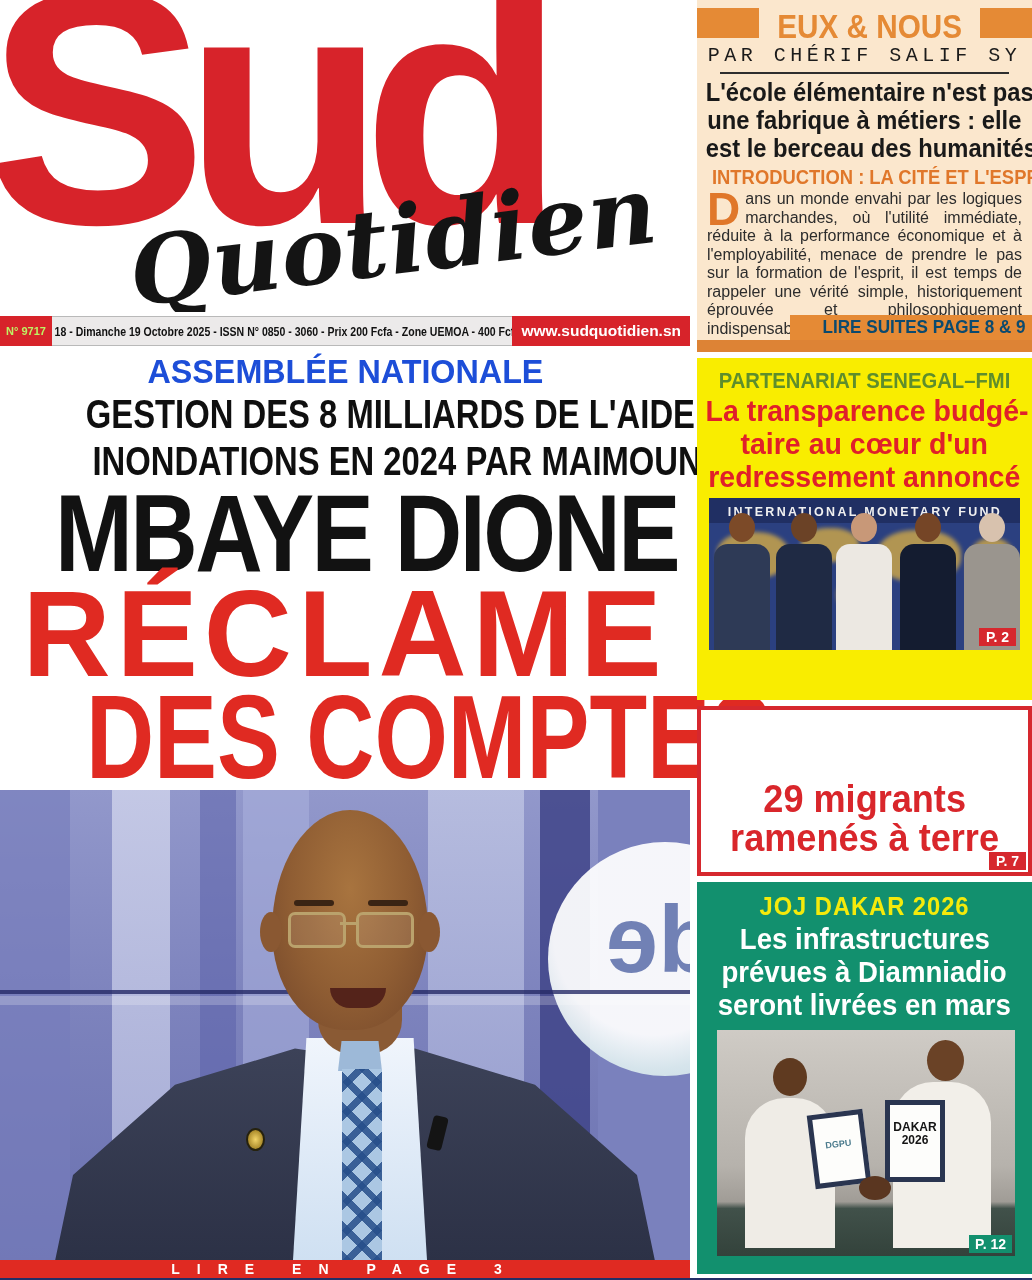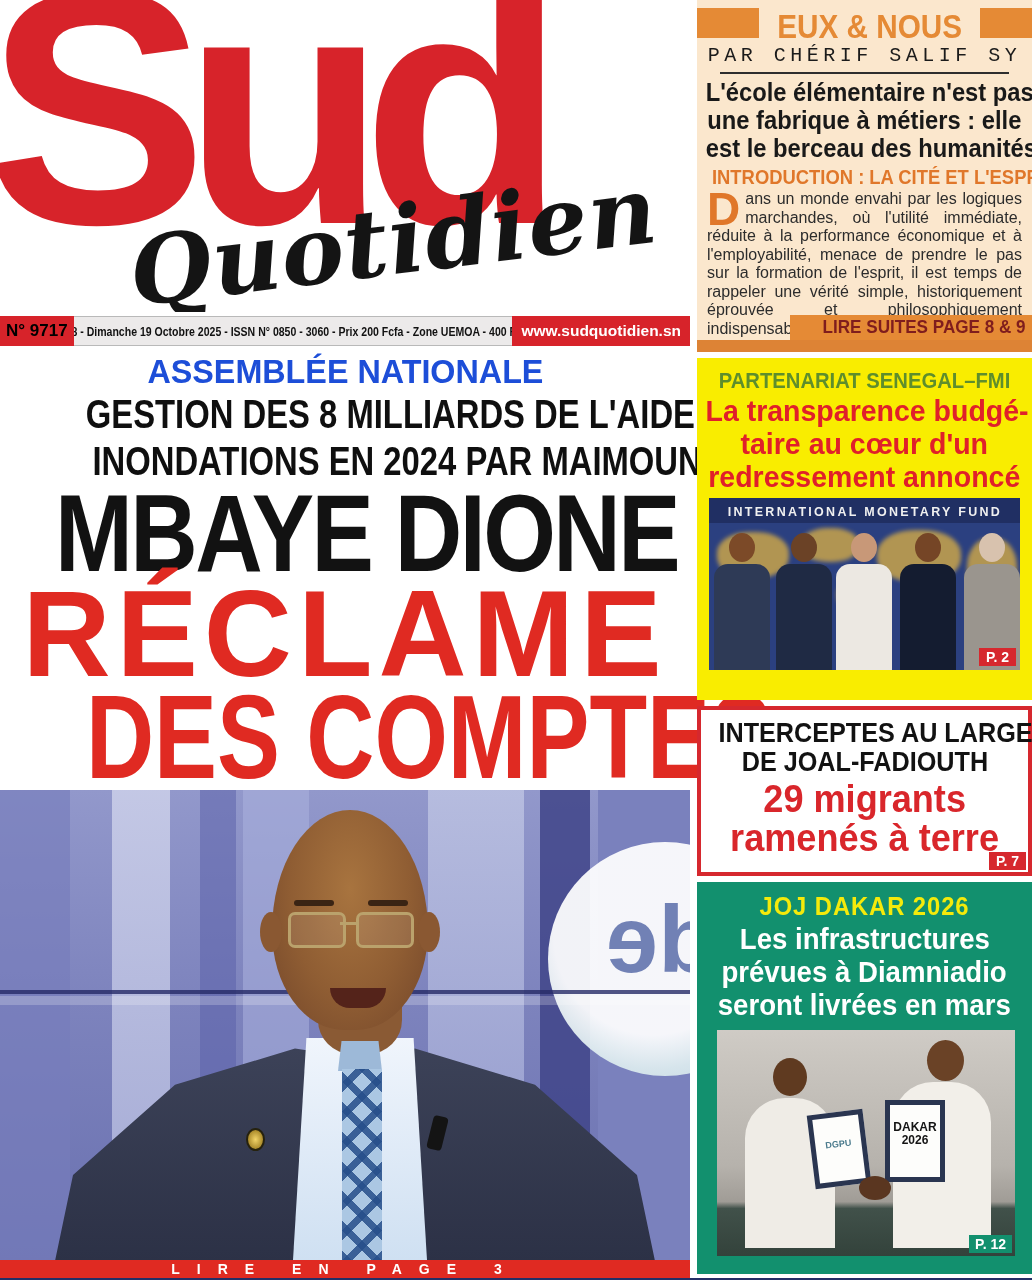--- a/index.html
+++ b/index.html
@@ -8,21 +8,21 @@
   .abs{position:absolute;}
   .fit{display:inline-block;white-space:nowrap;}
 
   
   .logo-sud{position:absolute;left:-14px;top:-58px;font-weight:bold;font-size:332px;line-height:1;
     color:#d7232a;letter-spacing:-24px;font-family:"Liberation Sans",sans-serif;}
   .logo-quotidien{position:absolute;left:128px;top:186px;font-family:"DejaVu Serif",serif;
     font-style:italic;font-weight:bold;font-size:94px;color:#141414;transform:rotate(-7deg);letter-spacing:1px;}
 
   .strip{position:absolute;left:0;top:316px;width:690px;height:30px;display:flex;align-items:stretch;}
-  .strip .num{background:#d7232a;color:#000000;font-weight:bold;font-size:17px;display:flex;align-items:center;padding:0 6px;}
+  .strip .num{background:#d7232a;color:#bef264;font-weight:bold;font-size:11px;display:flex;align-items:center;padding:0 6px;}
   .strip .mid{background:#eceaea;border-top:1px solid #b9b9b9;border-bottom:1px solid #b9b9b9;color:#111;
     flex:1;display:flex;align-items:center;justify-content:center;overflow:hidden;}
   .strip .mid .fit{font-weight:bold;font-size:13.5px;transform:scaleX(.78);}
   .strip .site{background:#d7232a;color:#fff;font-weight:bold;font-size:15.5px;display:flex;align-items:center;padding:0 9px;}
 
   
   .kicker-red{top:352px;left:0;width:690px;text-align:center;color:#1d4ed8;font-weight:bold;}
   .kicker-red .fit{font-size:34px;transform:scaleX(.95);}
   .deck{left:0;width:690px;text-align:center;color:#0f0f0f;font-weight:bold;line-height:1;}
   .deck .fit{font-size:41px;transform:scaleX(.8);}
@@ -95,32 +95,32 @@
     font-size:20px;letter-spacing:4.5px;font-family:Liberation Mono, monospace;}
   .en-rule{position:absolute;left:7%;top:72px;width:86%;border-top:2px solid #2e2e2e;}
   .en-headline{position:absolute;left:0;top:78px;width:100%;text-align:center;color:#191919;
     font-weight:bold;line-height:1.12;}
   .en-headline div .fit{font-size:25px;transform:scaleX(.95);}
   .en-kicker{position:absolute;left:0;top:166px;width:100%;text-align:center;color:#e0772a;font-weight:bold;}
   .en-kicker .fit{font-size:20px;transform:scaleX(.92);}
   .en-body{position:absolute;left:10px;top:190px;width:315px;font-size:16px;line-height:1.16;
     color:#2c2c2c;text-align:justify;}
   .dropcap{float:left;font-size:46px;line-height:34px;font-weight:bold;color:#e0772a;margin:2px 5px 0 0;}
-  .en-footer{position:absolute;right:0;bottom:0;background:#e58a35;color:#7f1d1d;font-weight:bold;padding:1px 6px 2px 10px;}
+  .en-footer{position:absolute;right:0;bottom:0;background:#e58a35;color:#0c4a6e;font-weight:bold;padding:1px 6px 2px 10px;}
   .en-footer .fit{font-size:19px;transform:scaleX(.9);transform-origin:right;}
   .orange-bar{left:697px;top:340px;width:335px;height:12px;background:#dd8335;}
 
   
   .box-fmi{left:697px;top:358px;width:335px;height:342px;background:#f9ed00;}
   .fmi-kicker{position:absolute;left:0;top:10px;width:100%;text-align:center;color:#5e8e2c;font-weight:bold;}
   .fmi-kicker .fit{font-size:22px;transform:scaleX(.92);}
   .fmi-headline{position:absolute;left:0;top:36px;width:100%;text-align:center;color:#e0202a;
     font-weight:bold;line-height:1.1;}
   .fmi-headline div .fit{font-size:30px;transform:scaleX(.95);}
-  .fmi-photo{position:absolute;left:12px;top:140px;width:311px;height:172px;background:#2b4080;overflow:hidden;}
+  .fmi-photo{position:absolute;left:12px;top:140px;width:311px;height:152px;background:#2b4080;overflow:hidden;}
   .imf-banner{position:absolute;left:0;top:0;width:100%;height:25px;background:#202f63;color:#f0f0f0;
     text-align:center;line-height:25px;font-weight:bold;white-space:nowrap;}
   .imf-banner .fit{font-size:13px;letter-spacing:2.4px;transform:scaleX(.96);}
   .blob{position:absolute;background:#c9a44a;border-radius:45%;filter:blur(2px);opacity:.85;}
   .b1{left:8px;top:34px;width:72px;height:46px;} .b2{left:92px;top:30px;width:58px;height:34px;}
   .b3{left:168px;top:32px;width:84px;height:52px;} .b4{left:258px;top:40px;width:50px;height:62px;}
   .b5{left:128px;top:82px;width:42px;height:30px;}
   .person{position:absolute;bottom:0;width:58px;}
   .p-head{width:26px;height:29px;border-radius:50%;margin:0 auto;}
   .p-body{width:56px;height:106px;border-radius:14px 14px 0 0;margin:2px auto 0;}
@@ -266,24 +266,20 @@
       </div>
       <div class="person" style="left:254px;">
         <div class="p-head" style="background:#d8c2ae;"></div>
         <div class="p-body" style="background:#9a958e;"></div>
       </div>
       <div class="fmi-page">P. 2</div>
     </div>
   </div>
 
   <div class="abs box-mig">
-    <div class="mig-kicker">
-      <div><span class="fit">INTERCEPTES AU LARGE</span></div>
-      <div><span class="fit">DE JOAL-FADIOUTH</span></div>
-    </div>
     <div class="mig-headline">
       <div><span class="fit">29 migrants</span></div>
       <div><span class="fit">ramenés à terre</span></div>
     </div>
     <div class="mig-page">P. 7</div>
   </div>
 
   <div class="abs box-joj">
     <div class="joj-kicker"><span class="fit">JOJ DAKAR 2026</span></div>
     <div class="joj-headline">

